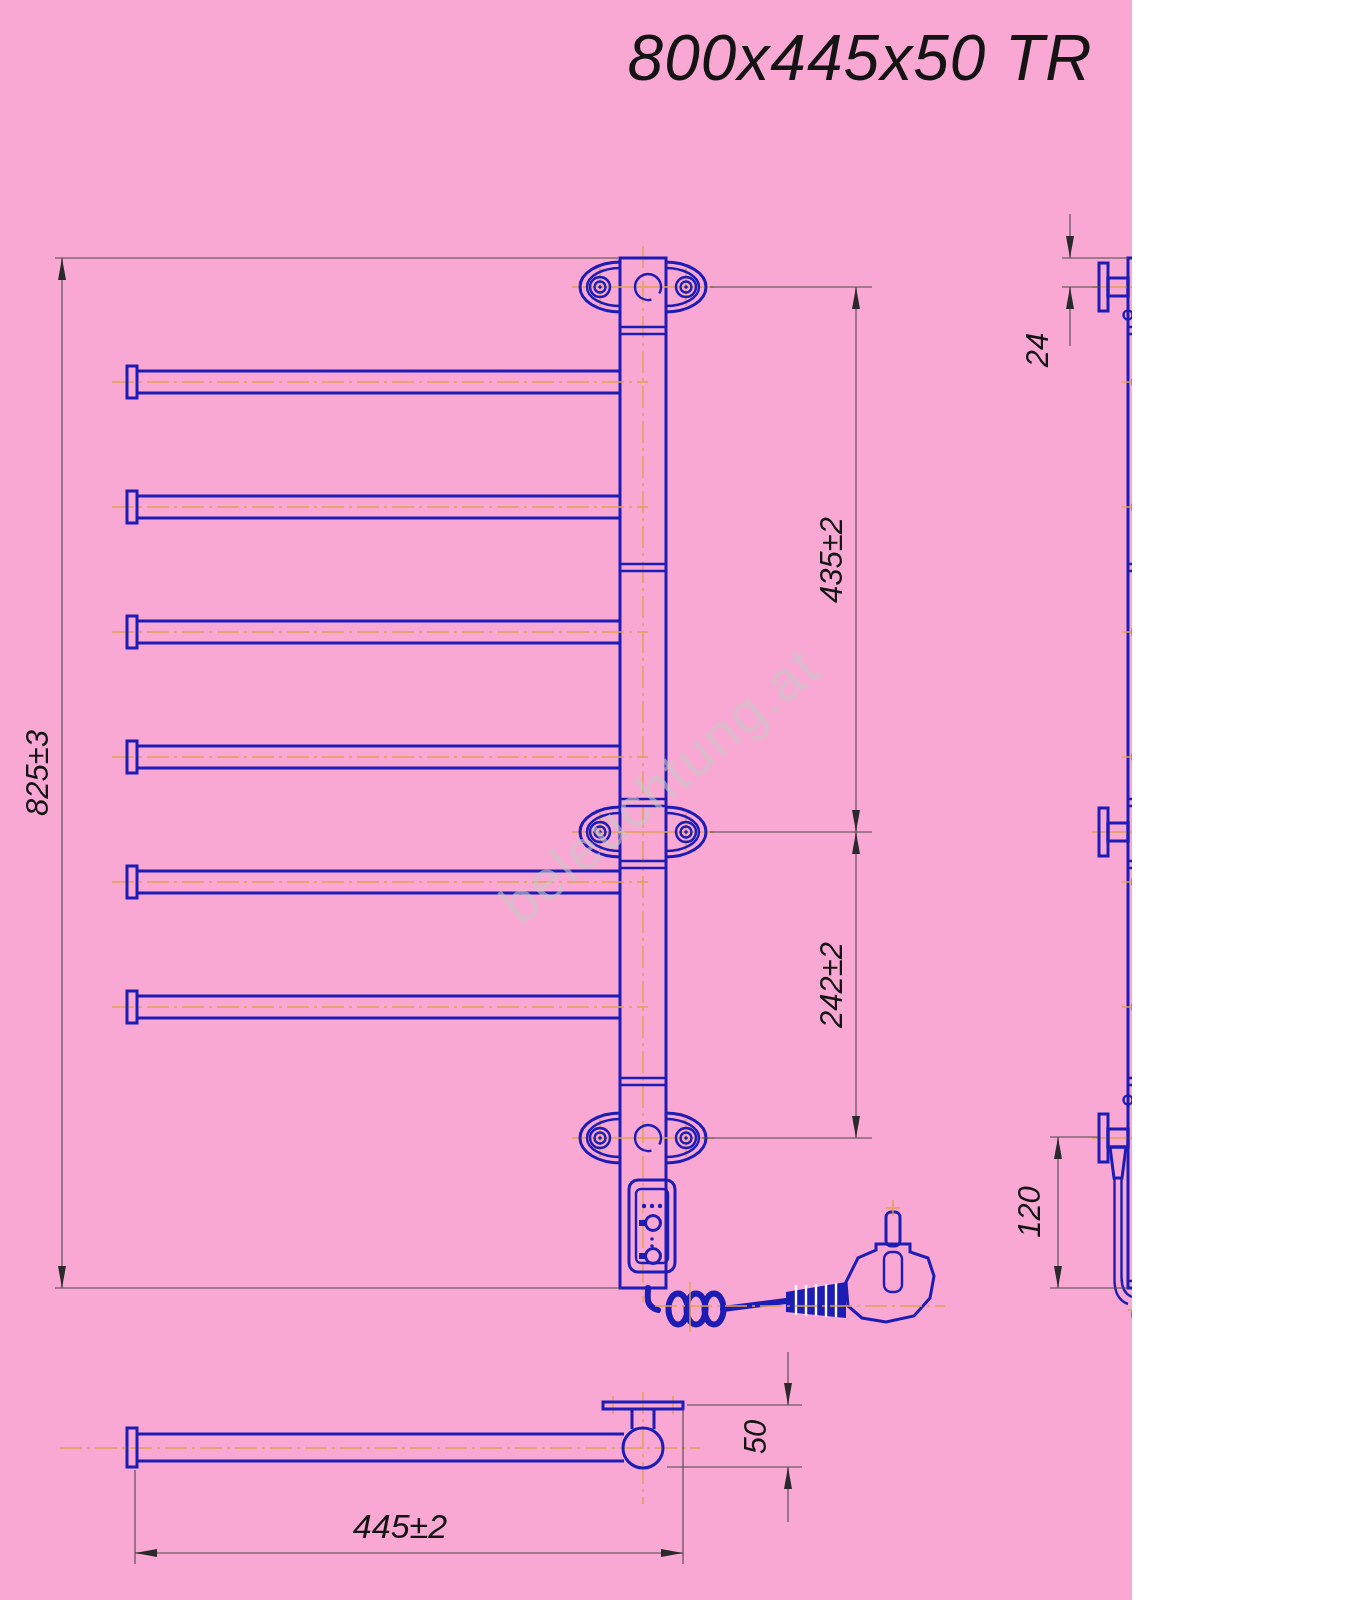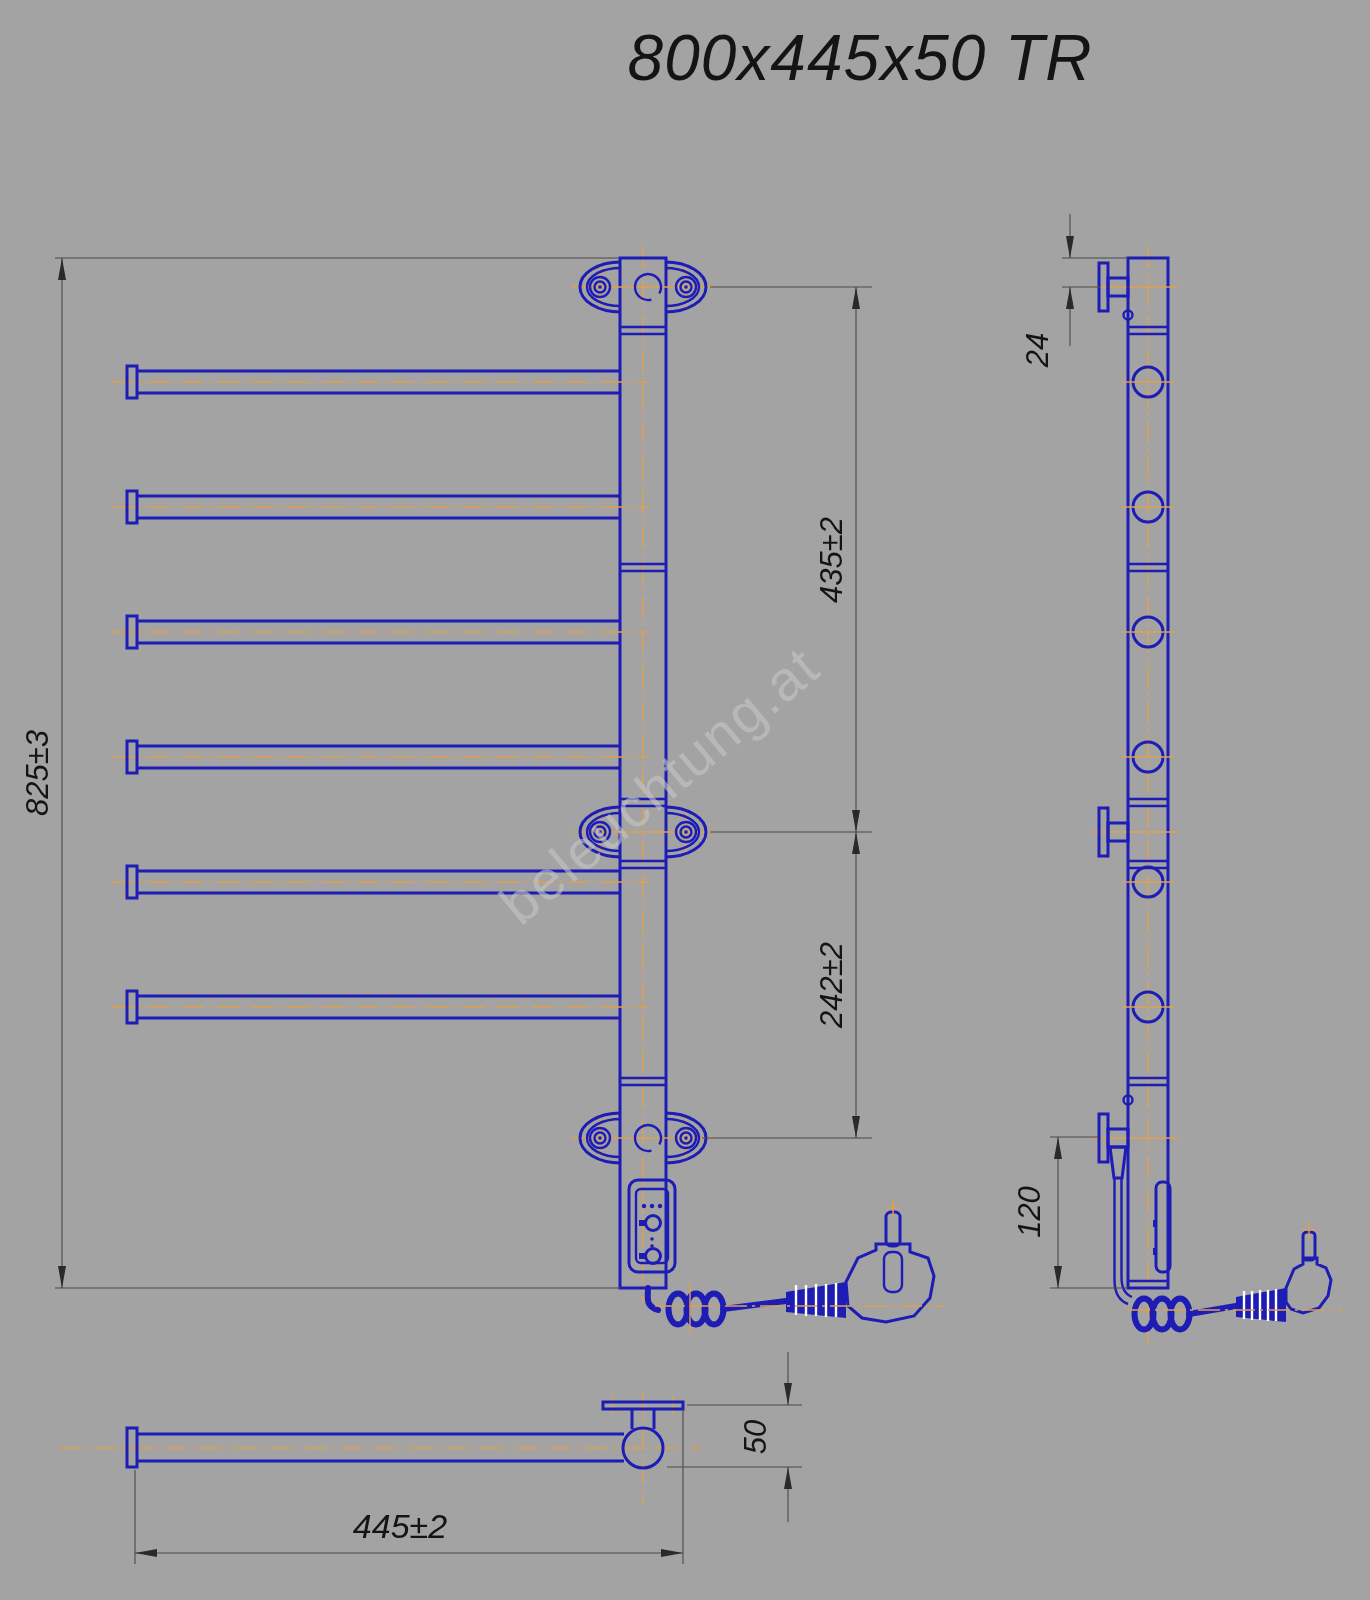--- a/index.html
+++ b/index.html
@@ -1,16 +1,16 @@
 <!DOCTYPE html>
 <html><head>
 <meta charset="utf-8">
 <style>
   html,body{margin:0;padding:0;background:#ffffff;}
-  .page{position:relative;width:1370px;height:1600px;background:#a3a3a3;overflow:hidden;}
+  .page{position:relative;width:1132px;height:1600px;background:#f9a8d4;overflow:hidden;}
   svg{display:block;}
   .blue{stroke:#1d1db5;fill:none;stroke-width:3;}
   .blue2{stroke:#1d1db5;fill:none;stroke-width:2.4;}
   .bluef{fill:#1d1db5;stroke:none;}
   .cord{stroke:#1d1db5;fill:none;stroke-width:6;stroke-linecap:round;}
   .rib{stroke:#ffffff;fill:none;stroke-width:2.4;}
   .or{stroke:#dfa04f;fill:none;stroke-width:1.4;stroke-dasharray:22 5 3 5;}
   .or2{stroke:#dfa04f;fill:none;stroke-width:1.4;}
   .dim{stroke:#4a4a4a;fill:none;stroke-width:1.1;}
   .dimtxt{font:italic 31px "Liberation Sans","DejaVu Sans",sans-serif;fill:#141414;}

